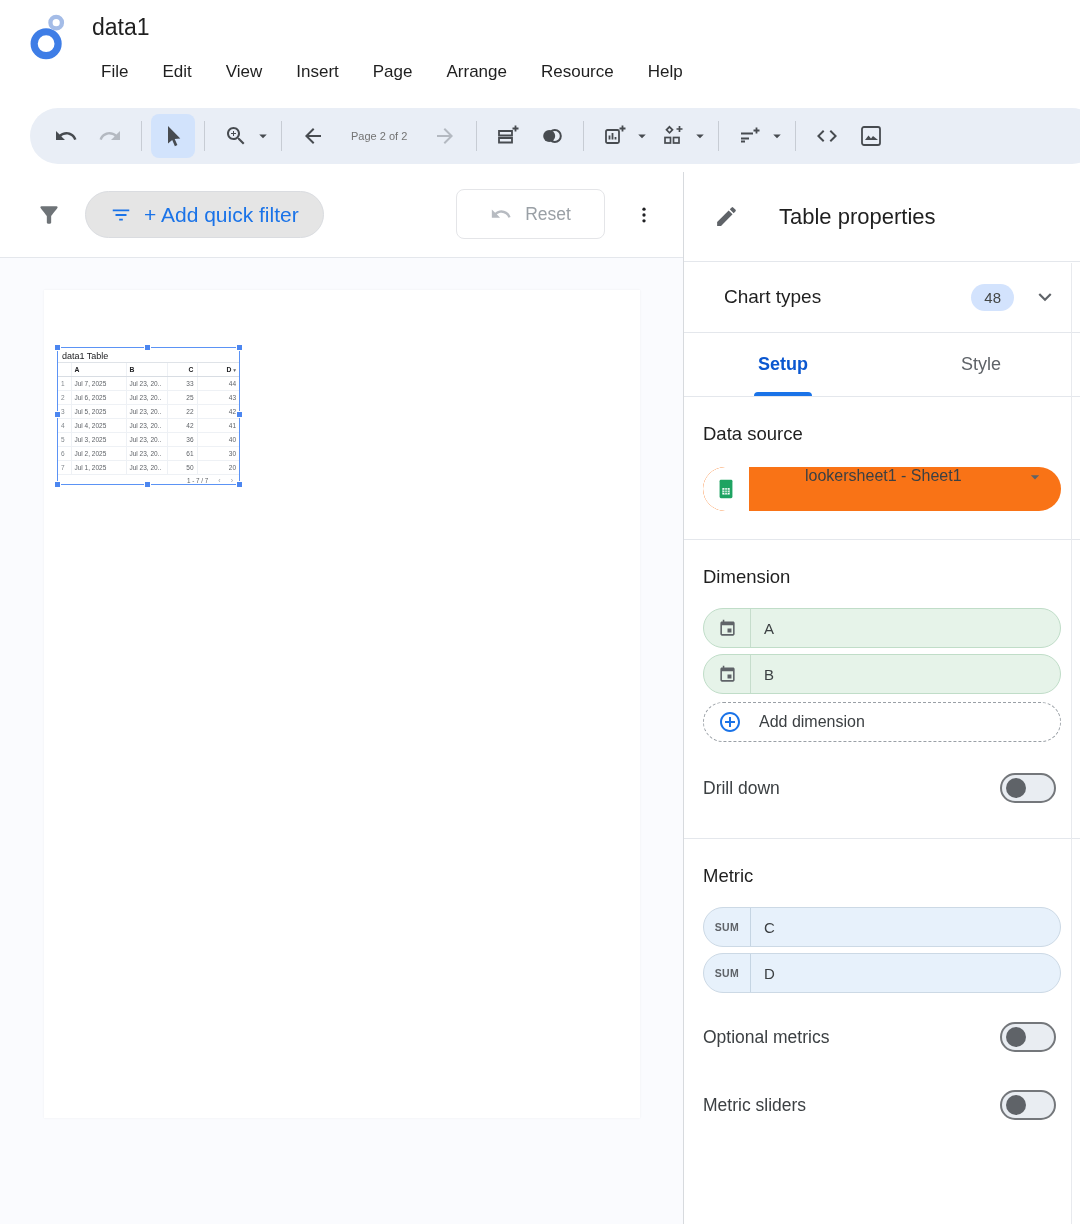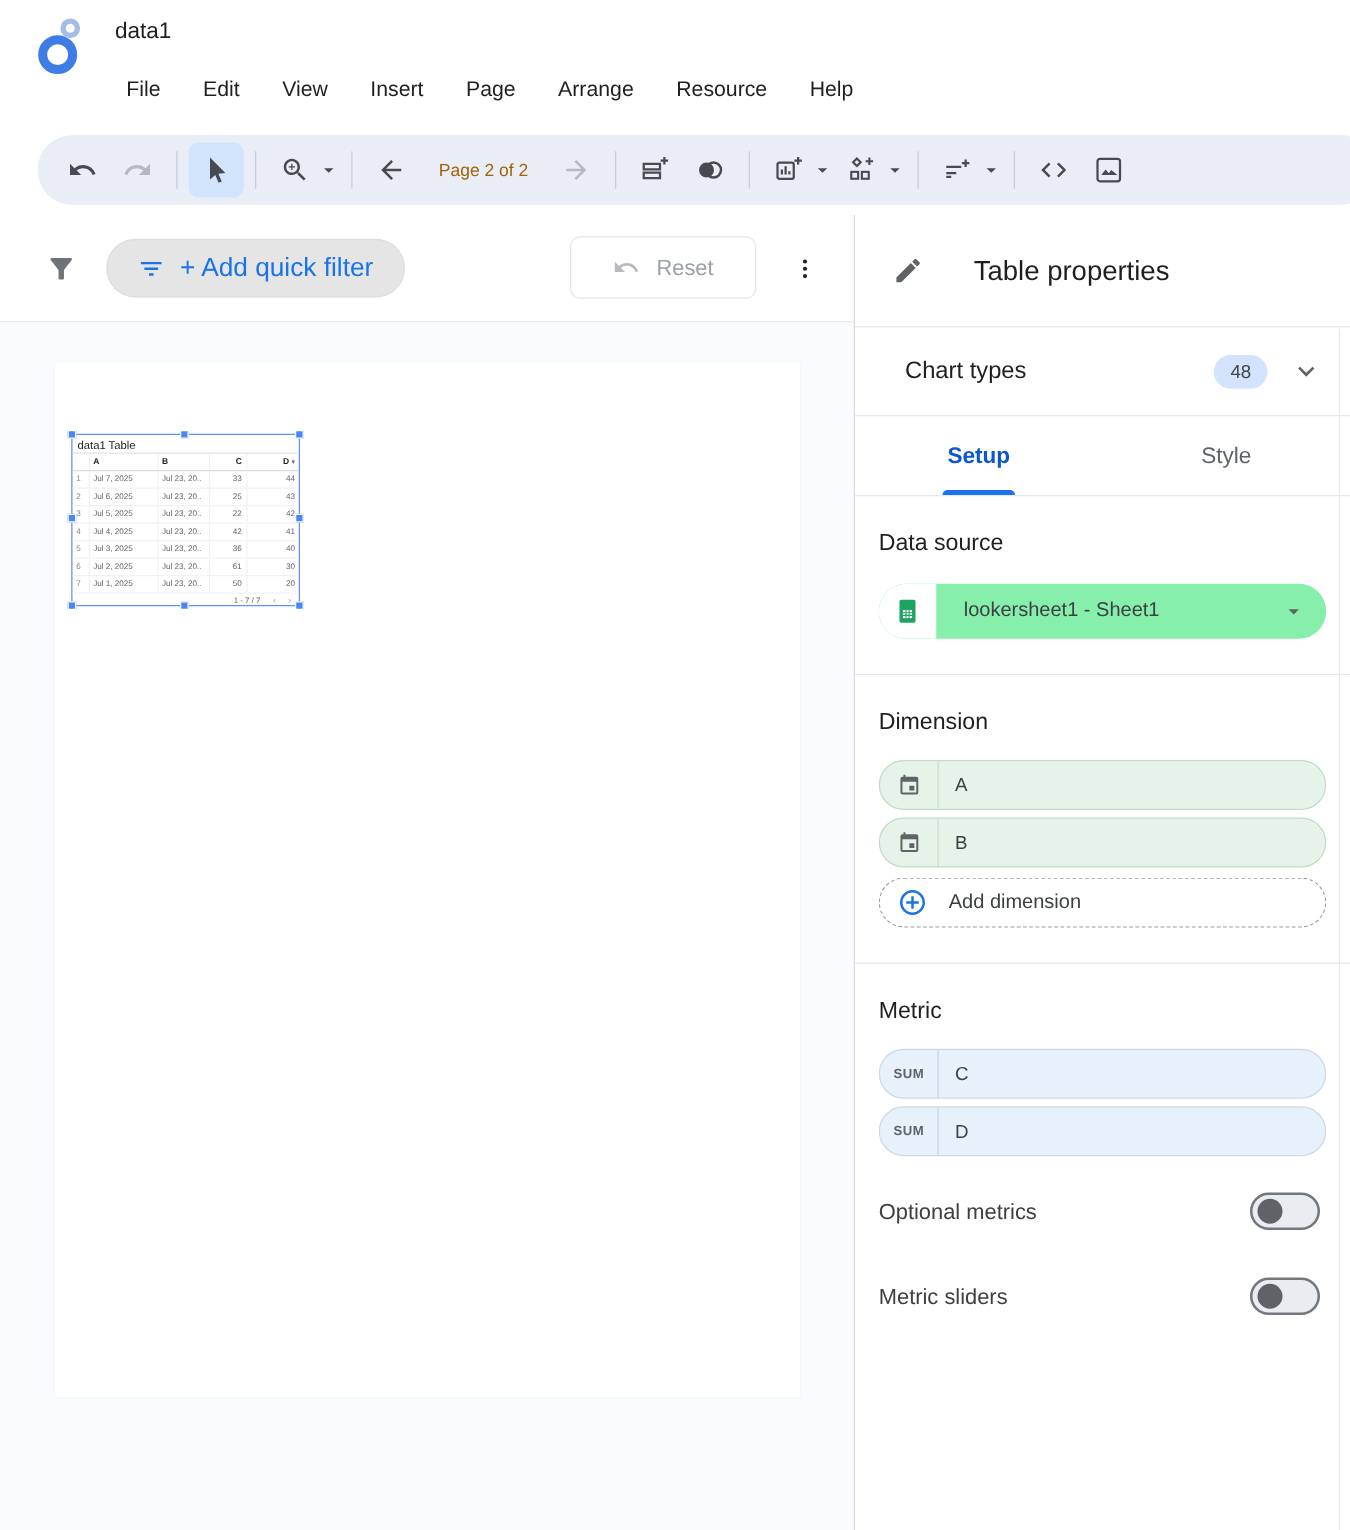--- a/index.html
+++ b/index.html
@@ -5,36 +5,36 @@
   * { box-sizing: border-box; margin: 0; padding: 0; }
   html,body { width:1080px; height:1224px; }
   body {
     font-family: "Liberation Sans", "DejaVu Sans", sans-serif;
     background:#ffffff; color:#202124; overflow:hidden; position:relative;
   }
 
   
   .header { position:absolute; top:0; left:0; width:1080px; height:100px; background:#fff; }
   .logo { position:absolute; left:26px; top:12px; width:46px; height:50px; cursor:pointer; }
-  .doc-title { position:absolute; left:92px; top:14px; font-size:18px; color:#1f1f1f; }
+  .doc-title { position:absolute; left:92px; top:14px; font-size:23px; color:#1f1f1f; }
   .menubar { position:absolute; left:84px; top:56px; display:flex; }
   .menu-item { font-size:17px; color:#1f1f1f; padding:6px 17px; border-radius:6px; cursor:pointer; }
 
   
   .toolbar { position:absolute; top:100px; left:0; width:1080px; height:72px; background:#fff; }
   .toolbar-pill { position:absolute; left:30px; top:8px; width:1070px; height:56px;
     background:#e9eef6; border-radius:28px; display:flex; align-items:center; padding:0 14px; }
   .tbtn { width:44px; height:44px; border-radius:8px; display:flex; align-items:center; justify-content:center;
     color:#474b50; cursor:pointer; flex:none; }
   .tbtn svg { width:24px; height:24px; fill:currentColor; }
   .tbtn.disabled { color:#b4b9c1; }
   .tbtn.selected { background:#d2e3fc; }
   .tb-caret { width:18px; height:18px; fill:#474b50; margin-left:-4px; flex:none; cursor:pointer; }
   .tb-divider { width:1px; height:30px; background:#c7ccd4; margin:0 9px; flex:none; }
-  .page-label { font-size:14px; color:#a16207; margin:0 16px; white-space:nowrap; }
+  .page-label { font-size:11px; color:#737373; margin:0 16px; white-space:nowrap; }
 
   
   .filterbar { position:absolute; top:172px; left:0; width:684px; height:86px; background:#fff;
     border-bottom:1px solid #e4e7ec; }
   .funnel { position:absolute; left:36px; top:30px; width:26px; height:26px; fill:#6e7377; }
   .quick-filter-btn { position:absolute; left:85px; top:19px; height:47px; padding:0 24px;
     border:1px solid #dadce0; border-radius:24px; background:#e5e5e5; display:flex; align-items:center; gap:12px;
     color:#1a73e8; font-size:21px; cursor:pointer; }
   .quick-filter-btn svg { width:22px; height:22px; fill:#1a73e8; }
   .reset-btn { position:absolute; left:456px; top:17px; width:149px; height:50px; border:1px solid #e4e5e8;
@@ -88,22 +88,22 @@
     font-size:15px; }
   .ct-chevron { width:26px; height:26px; fill:#5f6368; margin-left:18px; cursor:pointer; }
   .tabs-row { height:64px; border-bottom:1px solid #e4e7ec; display:flex; }
   .tab { flex:1; display:flex; align-items:center; justify-content:center; font-size:18px; cursor:pointer;
     position:relative; color:#5f6368; }
   .tab.active { color:#0b57d0; font-weight:bold; }
   .tab.active::after { content:""; position:absolute; bottom:0; left:50%; transform:translateX(-50%);
     width:58px; height:4px; background:#1a73e8; border-radius:4px 4px 0 0; }
 
   .section-heading { font-size:18.5px; color:#1f1f1f; margin:26px 0 0 19px; }
-  .source-pill { margin:22px 19px 0; height:44px; border-radius:22px; background:#86efac; display:flex;
-    align-items:center; overflow:hidden; cursor:pointer; }
+  .source-pill { margin:22px 19px 0; height:44px; border-radius:22px; background:#f97316; display:flex;
+    overflow:hidden; cursor:pointer;gap:34px; }
   .source-icon-box { width:46px; height:44px; background:#fff; border-radius:22px 0 0 22px; display:flex;
     align-items:center; justify-content:center; flex:none; }
   .source-icon-box svg { width:22px; height:22px; }
   .source-name { font-size:16px; color:#3c4043; margin-left:22px; }
   .source-caret { margin-left:auto; margin-right:16px; width:20px; height:20px; fill:#5f6368; }
   .blend-row { margin:14px 19px 0; height:36px; display:flex; align-items:center; }
   .blend-row .blend-icon { width:27px; height:27px; flex:none; cursor:pointer; }
   .blend-label { font-size:17px; color:#1a73e8; margin-left:13px; cursor:pointer; }
   .help-icon { margin-left:auto; margin-right:16px; width:23px; height:23px; fill:#8e9196; cursor:pointer; }
   .panel-divider { height:1px; background:#e4e7ec; margin-top:28px; }
@@ -422,20 +422,24 @@
           </svg>
       </div>
       <span class="chip-field">B</span>
     </div>
     <div class="add-btn">
       <svg viewBox="0 0 24 24">
           <path d="M13 7h-2v4H7v2h4v4h2v-4h4v-2h-4V7zm-1-5C6.48 2 2 6.48 2 12s4.48 10 10 10 10-4.48 10-10S17.52 2 12 2zm0 18c-4.41 0-8-3.59-8-8s3.59-8 8-8 8 3.59 8 8-3.59 8-8 8z"></path>
         </svg>
       <span>Add dimension</span>
     </div>
+    <div class="toggle-row">
+      <span class="toggle-label">Drill down</span>
+      <div class="toggle"></div>
+    </div>
 
     <div class="panel-divider"></div>
 
     <div class="section-heading">Metric</div>
     <div class="chip blue">
       <div class="chip-icon-box">
         <span class="chip-agg">SUM</span>
       </div>
       <span class="chip-field">C</span>
     </div>

